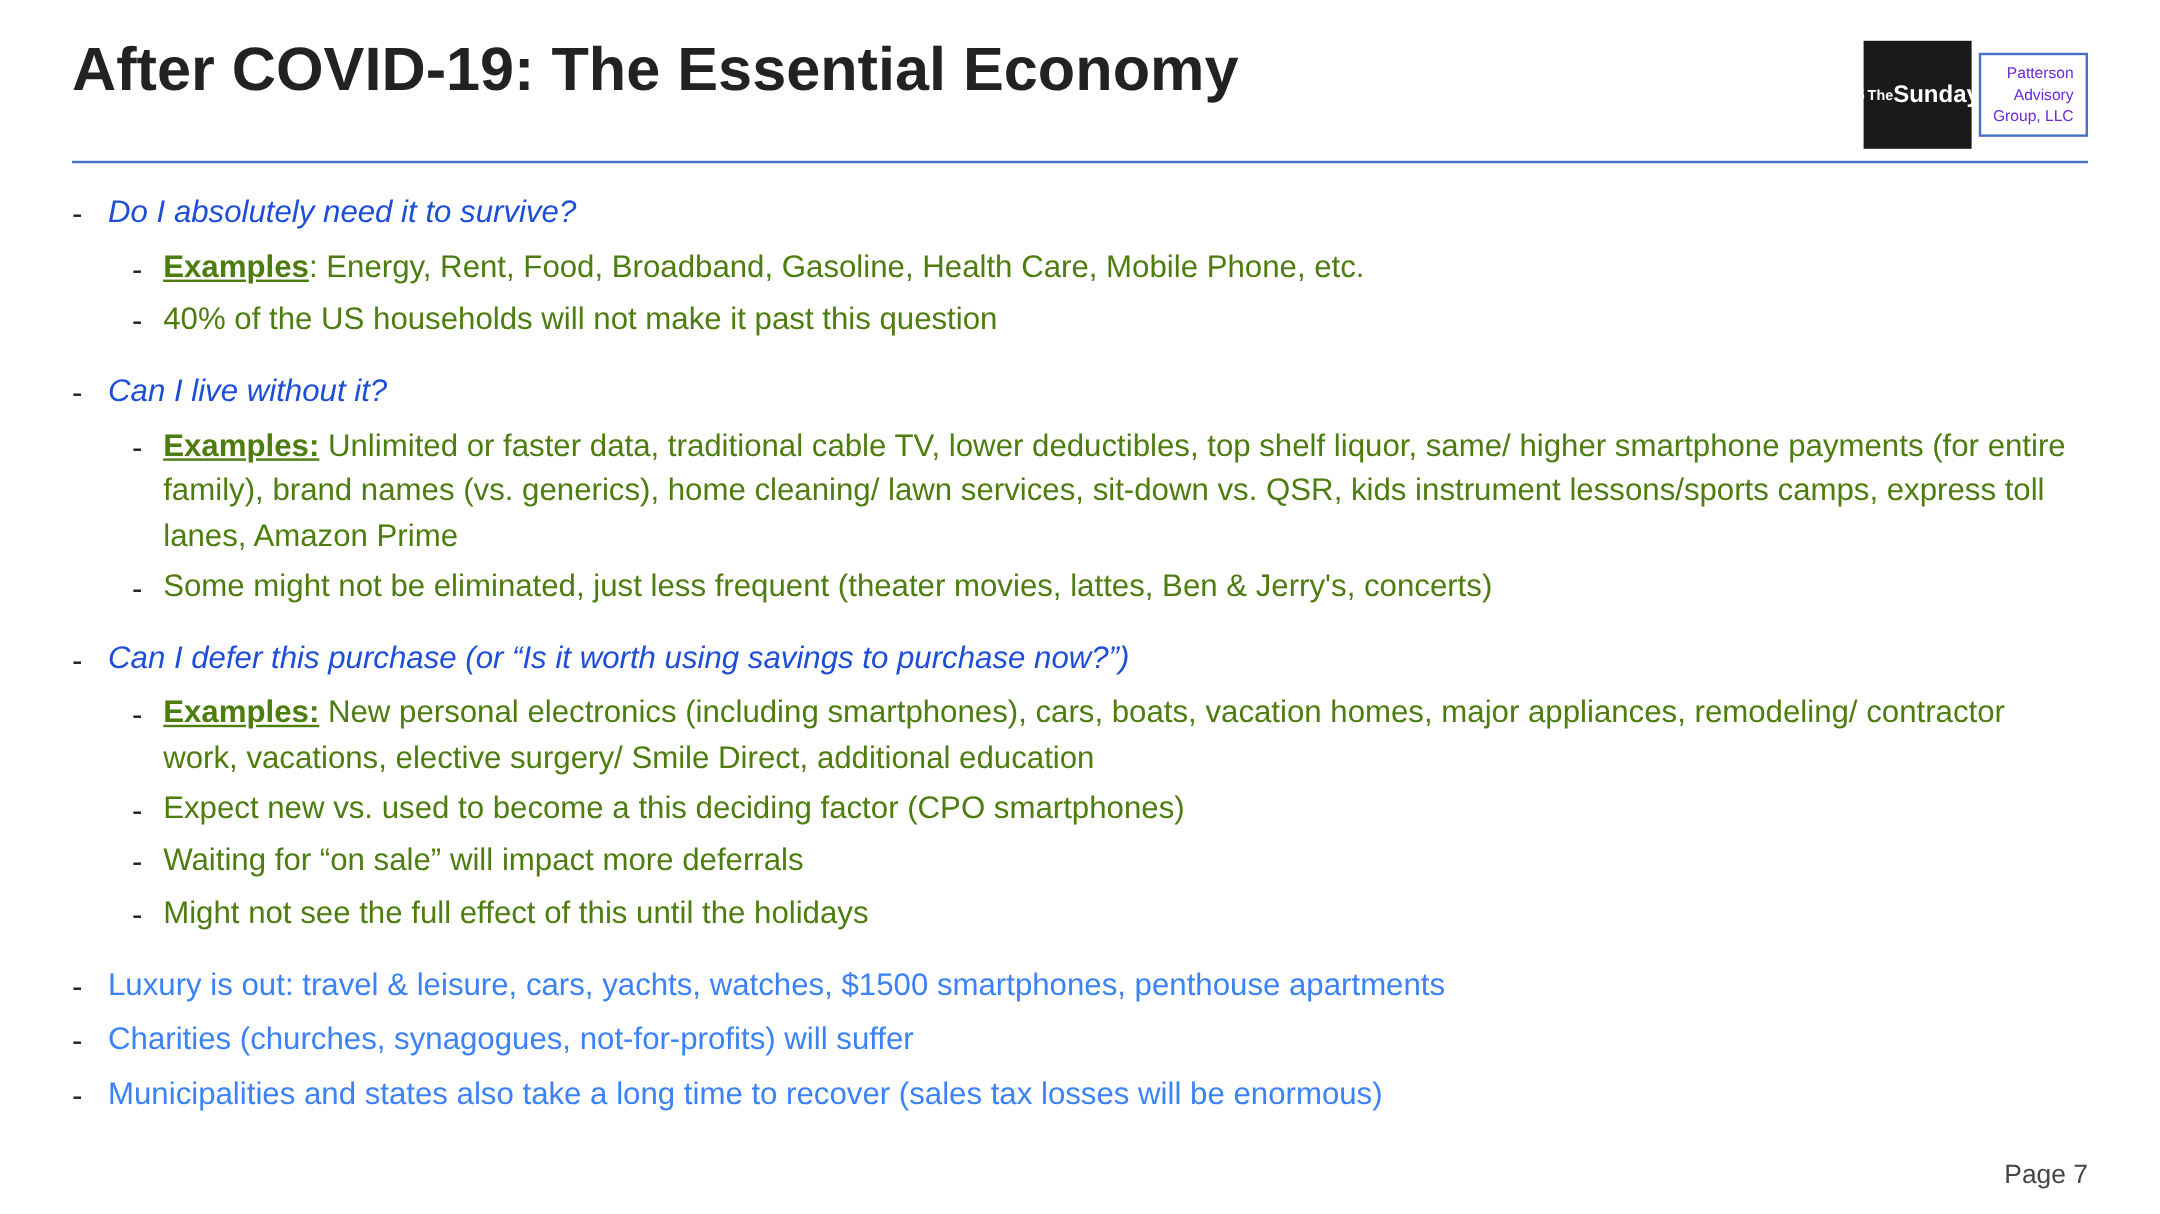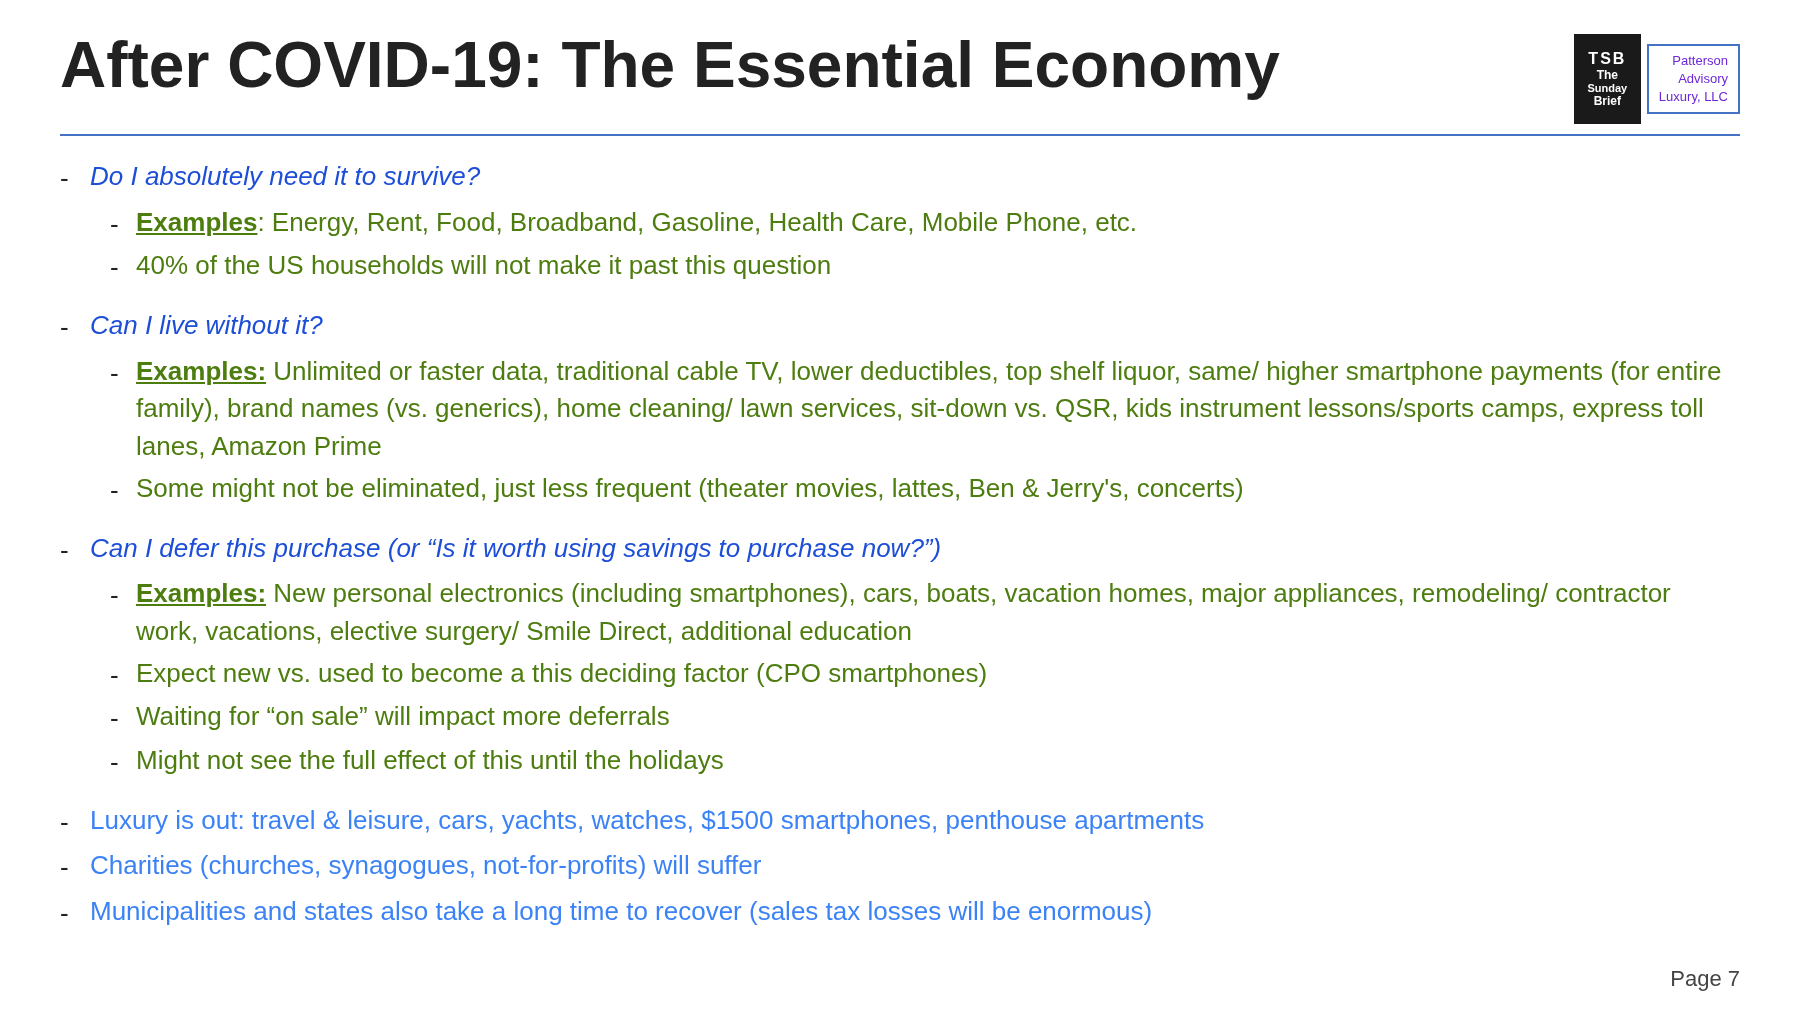--- a/index.html
+++ b/index.html
@@ -25,59 +25,59 @@
     }
 
     .header {
       display: flex;
       align-items: flex-start;
       justify-content: space-between;
       margin-bottom: 10px;
     }
 
     .title {
-      font-size: 64px;
+      font-size: 51px;
       font-weight: bold;
       color: #222222;
       line-height: 1.1;
     }
 
     .logo-area {
       display: flex;
       align-items: center;
       gap: 6px;
       flex-shrink: 0;
       margin-top: 4px;
     }
 
     .tsb-logo {
-      width: 67px;
+      width: 90px;
       height: 90px;
       background: #1a1a1a;
       display: flex;
-      flex-direction: column;
+      flex-direction: row;
       align-items: center;
       justify-content: center;
       color: white;
       font-size: 11px;
       font-weight: bold;
     }
 
     .tsb-logo .tsb-text {
       font-size: 16px;
       font-weight: bold;
       letter-spacing: 2px;
     }
 
     .tsb-logo .the-text {
       font-size: 12px;
     }
 
     .tsb-logo .sunday-text {
-      font-size: 11px;
+      font-size: 20px;
       font-weight: bold;
     }
 
     .tsb-logo .brief-text {
       font-size: 12px;
     }
 
     .pag-logo {
       border: 2px solid #4472c4;
       padding: 6px 10px;
@@ -181,21 +181,21 @@
     <div class="logo-area">
       <div class="tsb-logo">
         <span class="tsb-text">TSB</span>
         <span class="the-text">The</span>
         <span class="sunday-text">Sunday</span>
         <span class="brief-text">Brief</span>
       </div>
       <div class="pag-logo">
         <span>Patterson</span><br>
         <span>Advisory</span><br>
-        <span>Luxury, LLC</span>
+        <span>Group, LLC</span>
       </div>
     </div>
   </div>
 
   <hr class="divider">
 
   <div class="content">
 
     <div class="section">
       <div class="bullet-main">

